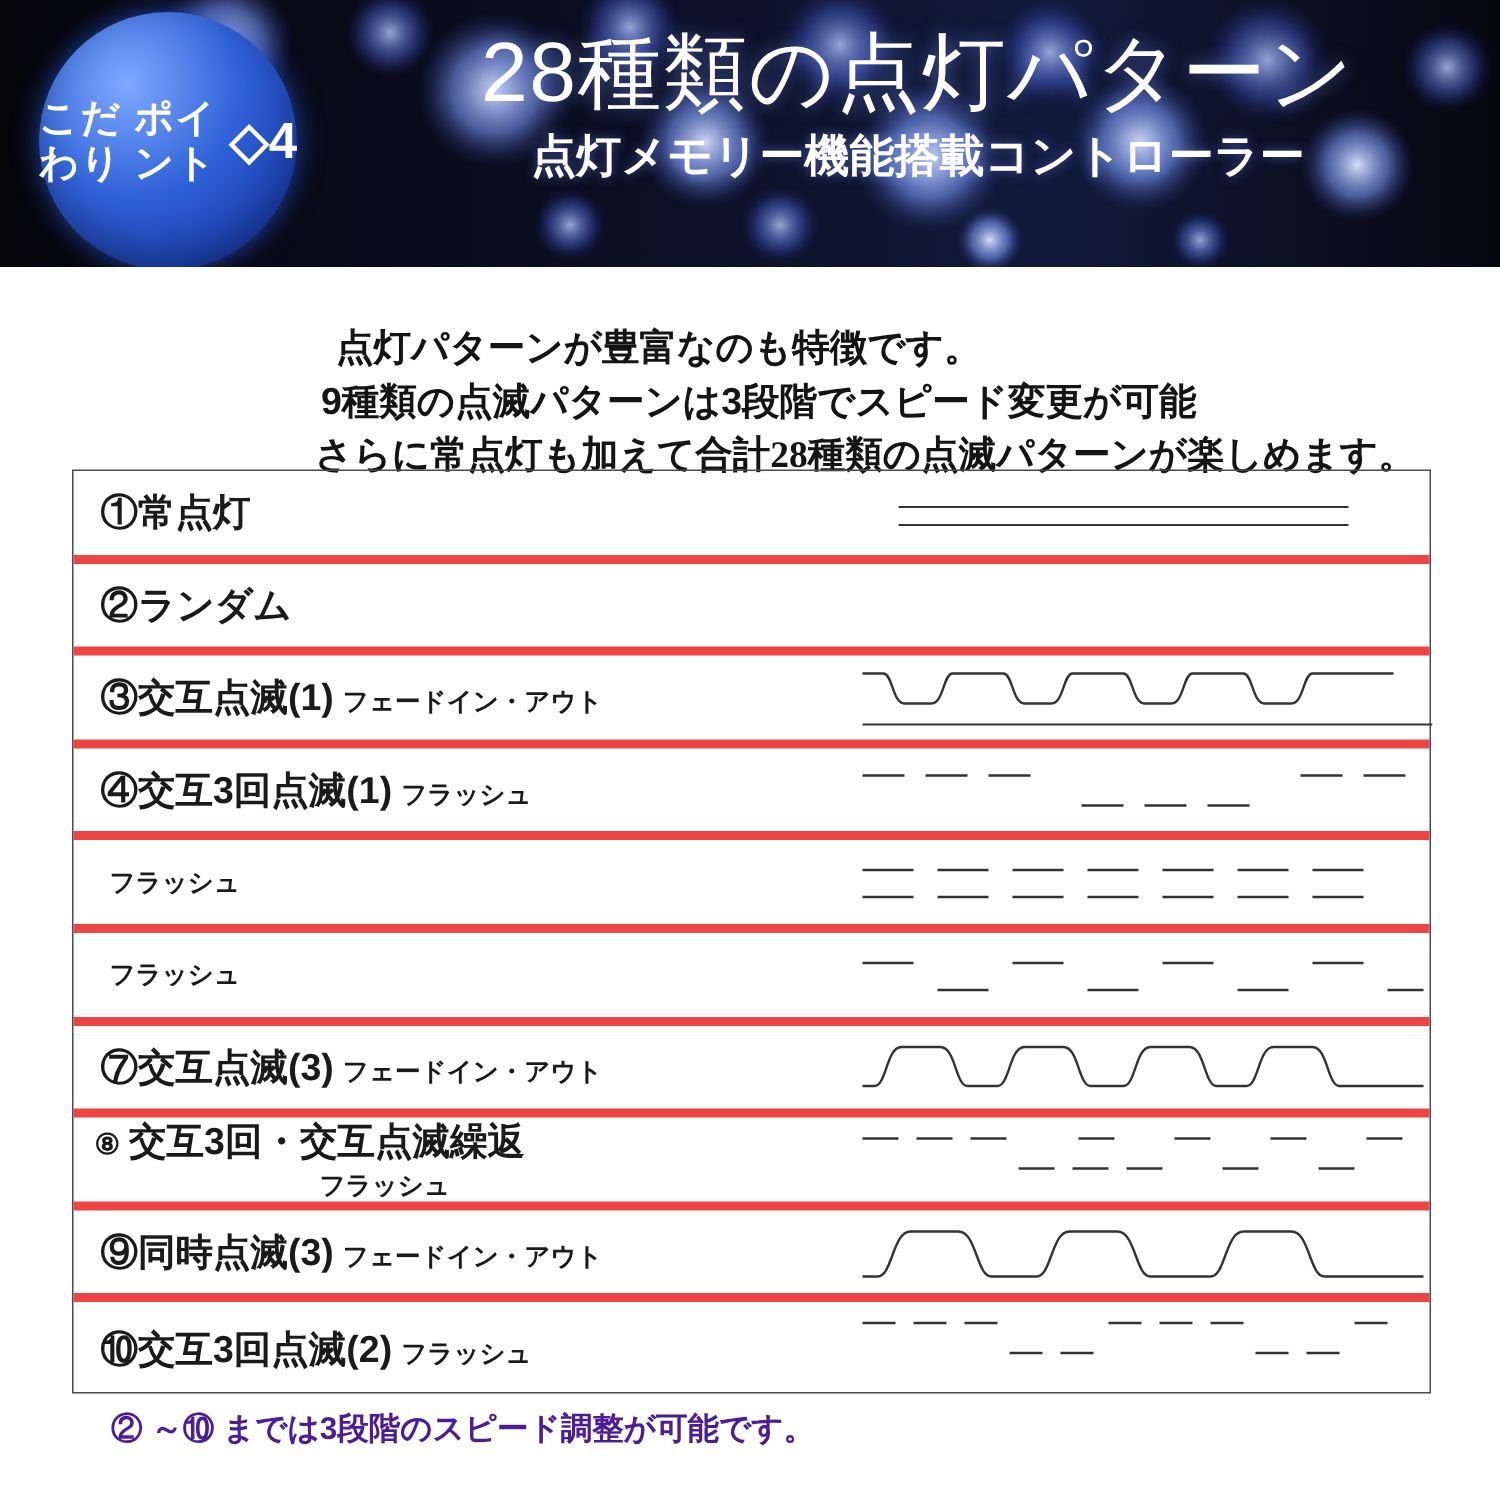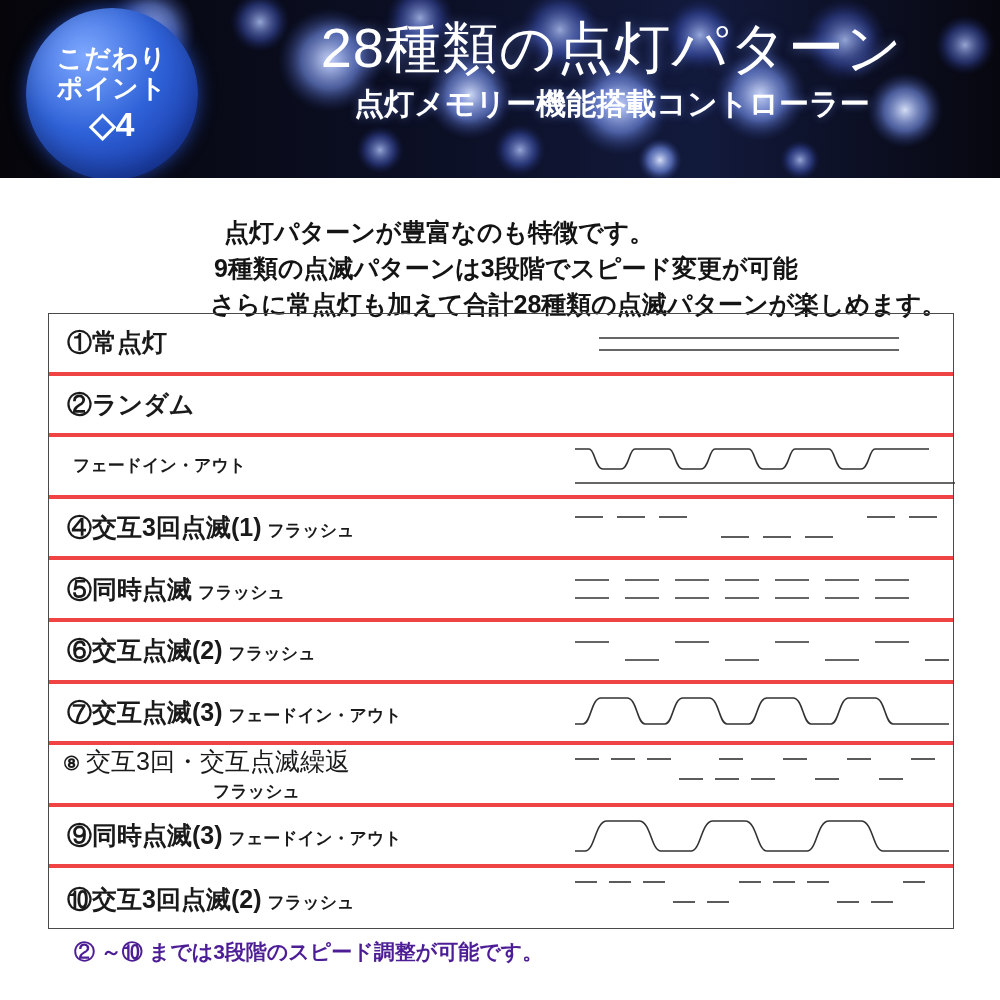--- a/index.html
+++ b/index.html
@@ -31,66 +31,66 @@
     margin-top:6px; font-size:30px; font-weight:bold; color:#ffffff;
     letter-spacing:0px; white-space:nowrap;
     text-shadow:0 0 8px rgba(120,150,255,.5);
   }
 
   .badge {
     position:absolute; left:26px; top:8px; width:172px; height:172px;
     border-radius:50%; z-index:5;
     background:radial-gradient(circle at 34% 28%, #7fa9ff 0%, #2f62d8 45%, #1b3fae 78%, #16307f 100%);
     box-shadow:0 0 18px rgba(40,80,200,.8), inset 0 -10px 24px rgba(0,0,0,.25);
-    display:flex; flex-direction:column; align-items:center; justify-content:center;
+    display:flex; flex-direction:row; align-items:center; justify-content:center;
     color:#fff;
   }
   .badge-l1 { font-size:26px; font-weight:bold; line-height:1.15; letter-spacing:1px;}
   .badge-l2 { font-size:26px; font-weight:bold; line-height:1.15; letter-spacing:1px;}
   .badge-l3 { font-size:34px; font-weight:bold; line-height:1.1; margin-top:2px; letter-spacing:0;}
 
   
   .lead {
     position:absolute; left:0; top:190px; width:1000px;
     padding-left:210px;
     font-size:25px; font-weight:bold; line-height:1.44; color:#141414;margin-top:24px;
   }
   .lead div { white-space:nowrap; }
   .lead .l1 { padding-left:14px; }
   .lead .l2 { padding-left:4px; }
-  .lead .l3 { padding-left:0px; }
+  .lead .l3 { padding-left:0px;font-family:Liberation Serif, serif; }
 
   
   .table-wrap {
     position:absolute; left:48px; top:313px; width:906px; height:616px;
     border:1px solid #4a4a4a;
   }
   .row {
     display:flex; align-items:center; width:100%;
-    border-bottom:4px solid #ef4444; height:61.6px;
+    border-bottom:6px solid #ef4444; height:61.6px;
   }
   .row:last-child { border-bottom:none; }
   .cell-label {
     flex:0 0 520px; padding-left:18px; display:flex; align-items:baseline;
     white-space:nowrap; overflow:hidden;
   }
   .lbl-main { font-size:25px; font-weight:bold; letter-spacing:0px; }
   .lbl-note { font-size:17px; font-weight:bold; margin-left:6px; }
   .cell-wave { flex:1 1 auto; height:100%; position:relative; }
   .cell-wave svg { position:absolute; left:0; top:0; }
   .wave-text {
     position:absolute; left:8px; top:50%; transform:translateY(-50%);
     font-size:21px; font-weight:bold; white-space:nowrap;
   }
 
   
   .row-8 .cell-label { flex-direction:column; align-items:flex-start; justify-content:center; padding-left:14px;}
   .r8-line1 { display:flex; align-items:baseline; }
   .r8-num { font-size:19px; font-weight:bold; }
-  .r8-main { font-size:25px; font-weight:normal; margin-left:6px; }
+  .r8-main { font-size:25px; font-weight:bold; margin-left:6px; }
   .r8-line2 { font-size:17px; font-weight:bold; align-self:flex-start; margin-left:150px; margin-top:2px;}
 
   
   .footer {
     position:absolute; left:74px; top:938px; width:900px;
     font-size:21px; font-weight:bold; color:#4c1d95; white-space:nowrap;
   }
 </style>
 </head>
 <body>
@@ -170,20 +170,21 @@
 
   <div class="row">
     <div class="cell-label">
       <span class="lbl-main">②ランダム</span>
       <span class="lbl-note"></span>
     </div>
   </div>
 
   <div class="row">
     <div class="cell-label">
+      <span class="lbl-main">③交互点滅(1)</span>
       <span class="lbl-note">フェードイン・アウト</span>
     </div>
     <div class="cell-wave">
       <svg width="386" height="61" viewBox="0 0 386 61">
         <path d="M6 12 L20 12 C26 12 26 32 34 32 L52 32 C60 32 60 12 66 12 L100 12 C106 12 106 32 114 32 L132 32 C140 32 140 12 146 12 L180 12 C186 12 186 32 194 32 L212 32 C220 32 220 12 226 12 L260 12 C266 12 266 32 274 32 L292 32 C300 32 300 12 306 12 L360 12" fill="none" stroke="#333" stroke-width="1.6"></path>
         <path d="M6 46 L386 46" fill="none" stroke="#333" stroke-width="1.4"></path>
       </svg>
     </div>
   </div>
 
@@ -203,21 +204,20 @@
           <line x1="236" y1="38" x2="264" y2="38"></line>
           <line x1="298" y1="18" x2="326" y2="18"></line>
           <line x1="340" y1="18" x2="368" y2="18"></line>
         </g>
       </svg>
     </div>
   </div>
 
   <div class="row">
     <div class="cell-label">
-      <span class="lbl-main">⑤同時点滅</span>
       <span class="lbl-note">フラッシュ</span>
     </div>
     <div class="cell-wave">
       <svg width="386" height="61" viewBox="0 0 386 61">
         <g stroke="#333" stroke-width="1.6" fill="none">
           <line x1="6" y1="20" x2="40" y2="20"></line>
           <line x1="56" y1="20" x2="90" y2="20"></line>
           <line x1="106" y1="20" x2="140" y2="20"></line>
           <line x1="156" y1="20" x2="190" y2="20"></line>
           <line x1="206" y1="20" x2="240" y2="20"></line>
@@ -230,21 +230,20 @@
           <line x1="206" y1="38" x2="240" y2="38"></line>
           <line x1="256" y1="38" x2="290" y2="38"></line>
           <line x1="306" y1="38" x2="340" y2="38"></line>
         </g>
       </svg>
     </div>
   </div>
 
   <div class="row">
     <div class="cell-label">
-      <span class="lbl-main">⑥交互点滅(2)</span>
       <span class="lbl-note">フラッシュ</span>
     </div>
     <div class="cell-wave">
       <svg width="386" height="61" viewBox="0 0 386 61">
         <g stroke="#333" stroke-width="1.6" fill="none">
           <line x1="6" y1="20" x2="40" y2="20"></line>
           <line x1="106" y1="20" x2="140" y2="20"></line>
           <line x1="206" y1="20" x2="240" y2="20"></line>
           <line x1="306" y1="20" x2="340" y2="20"></line>
           <line x1="56" y1="38" x2="90" y2="38"></line>

